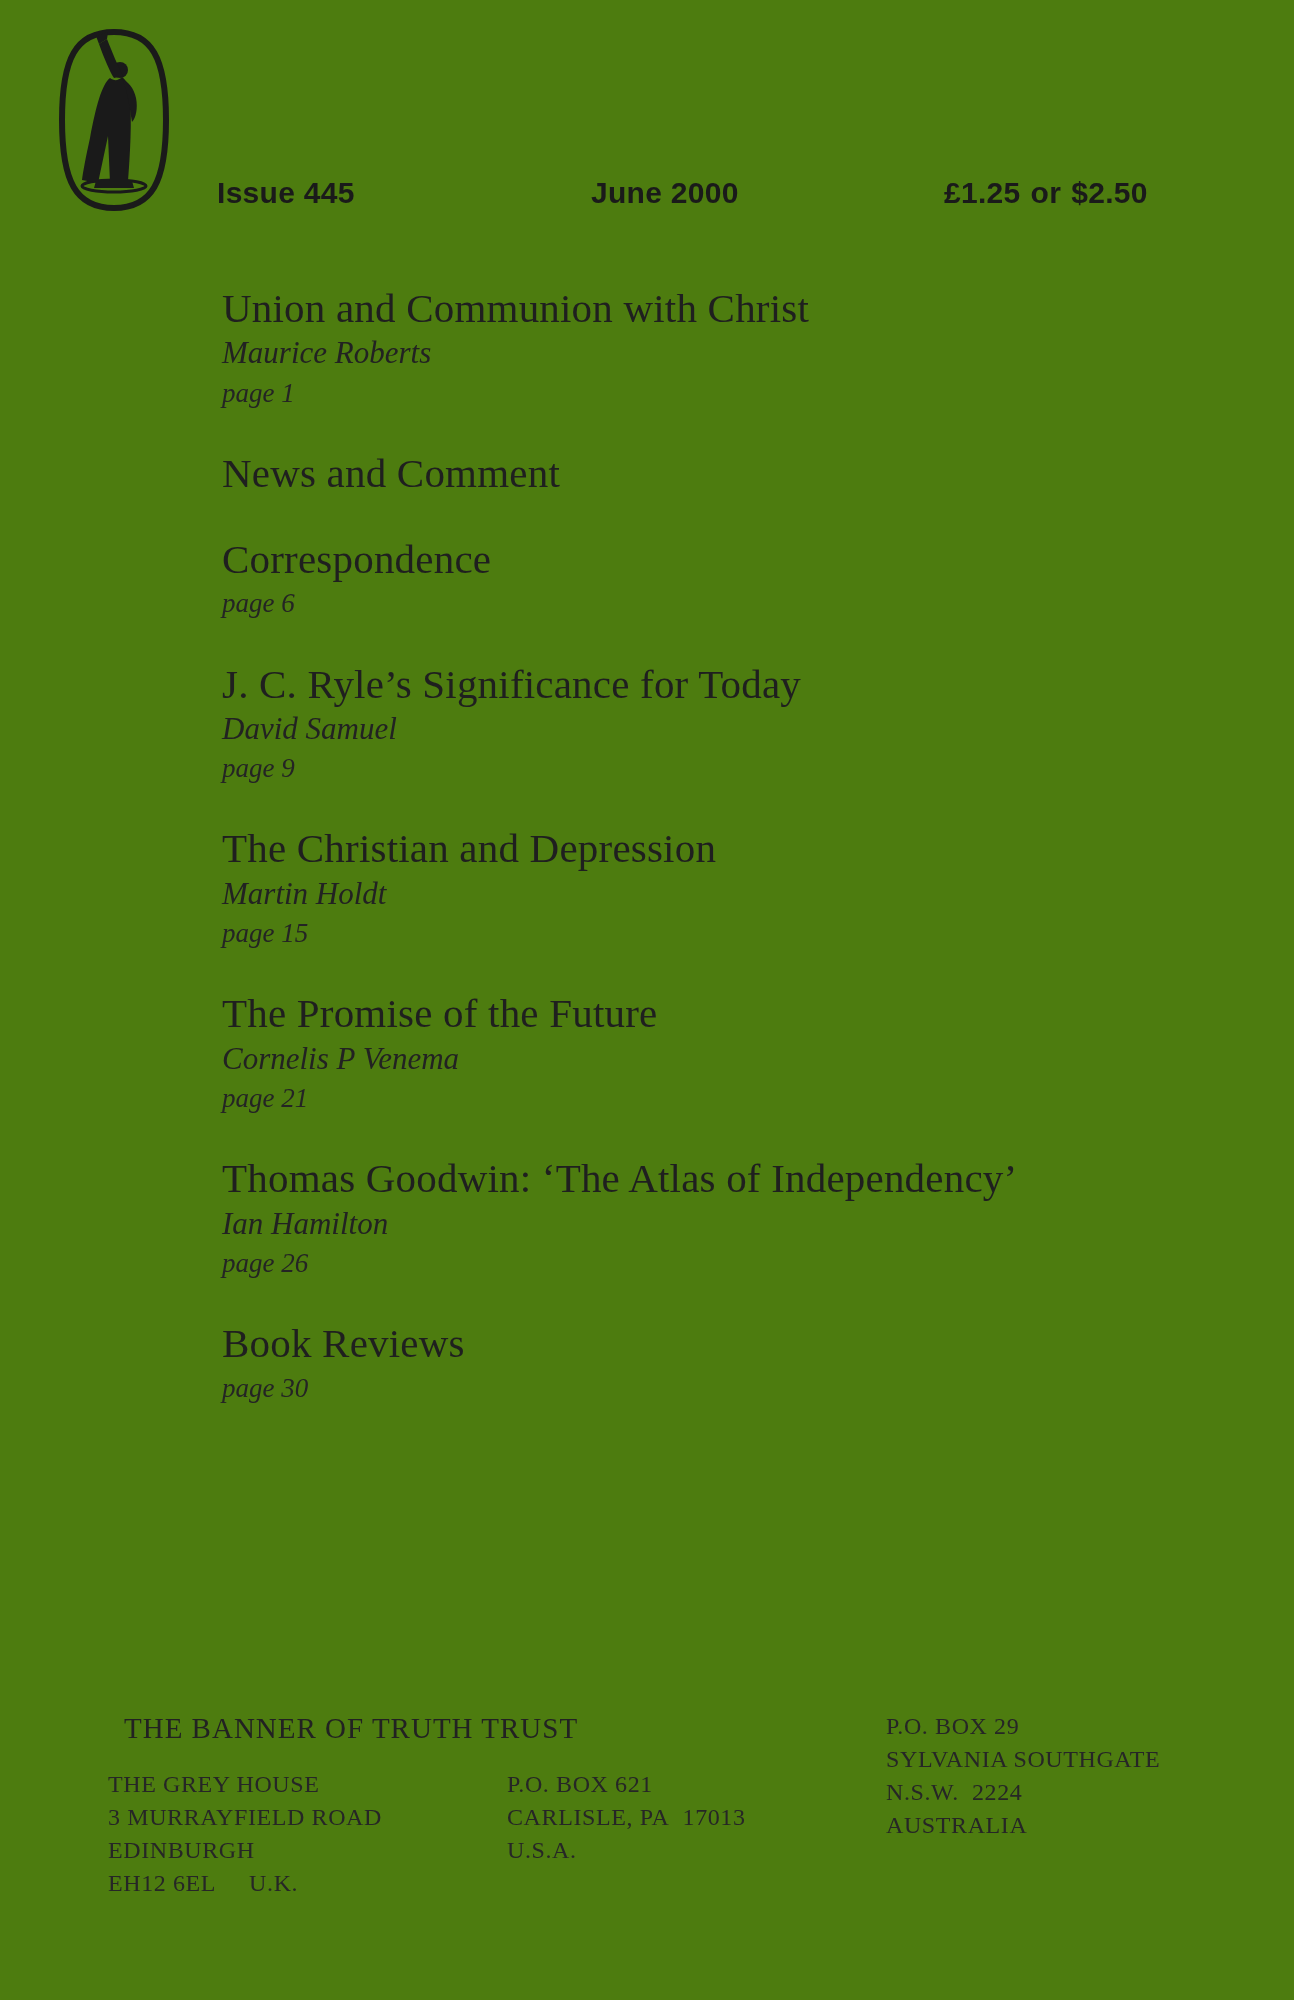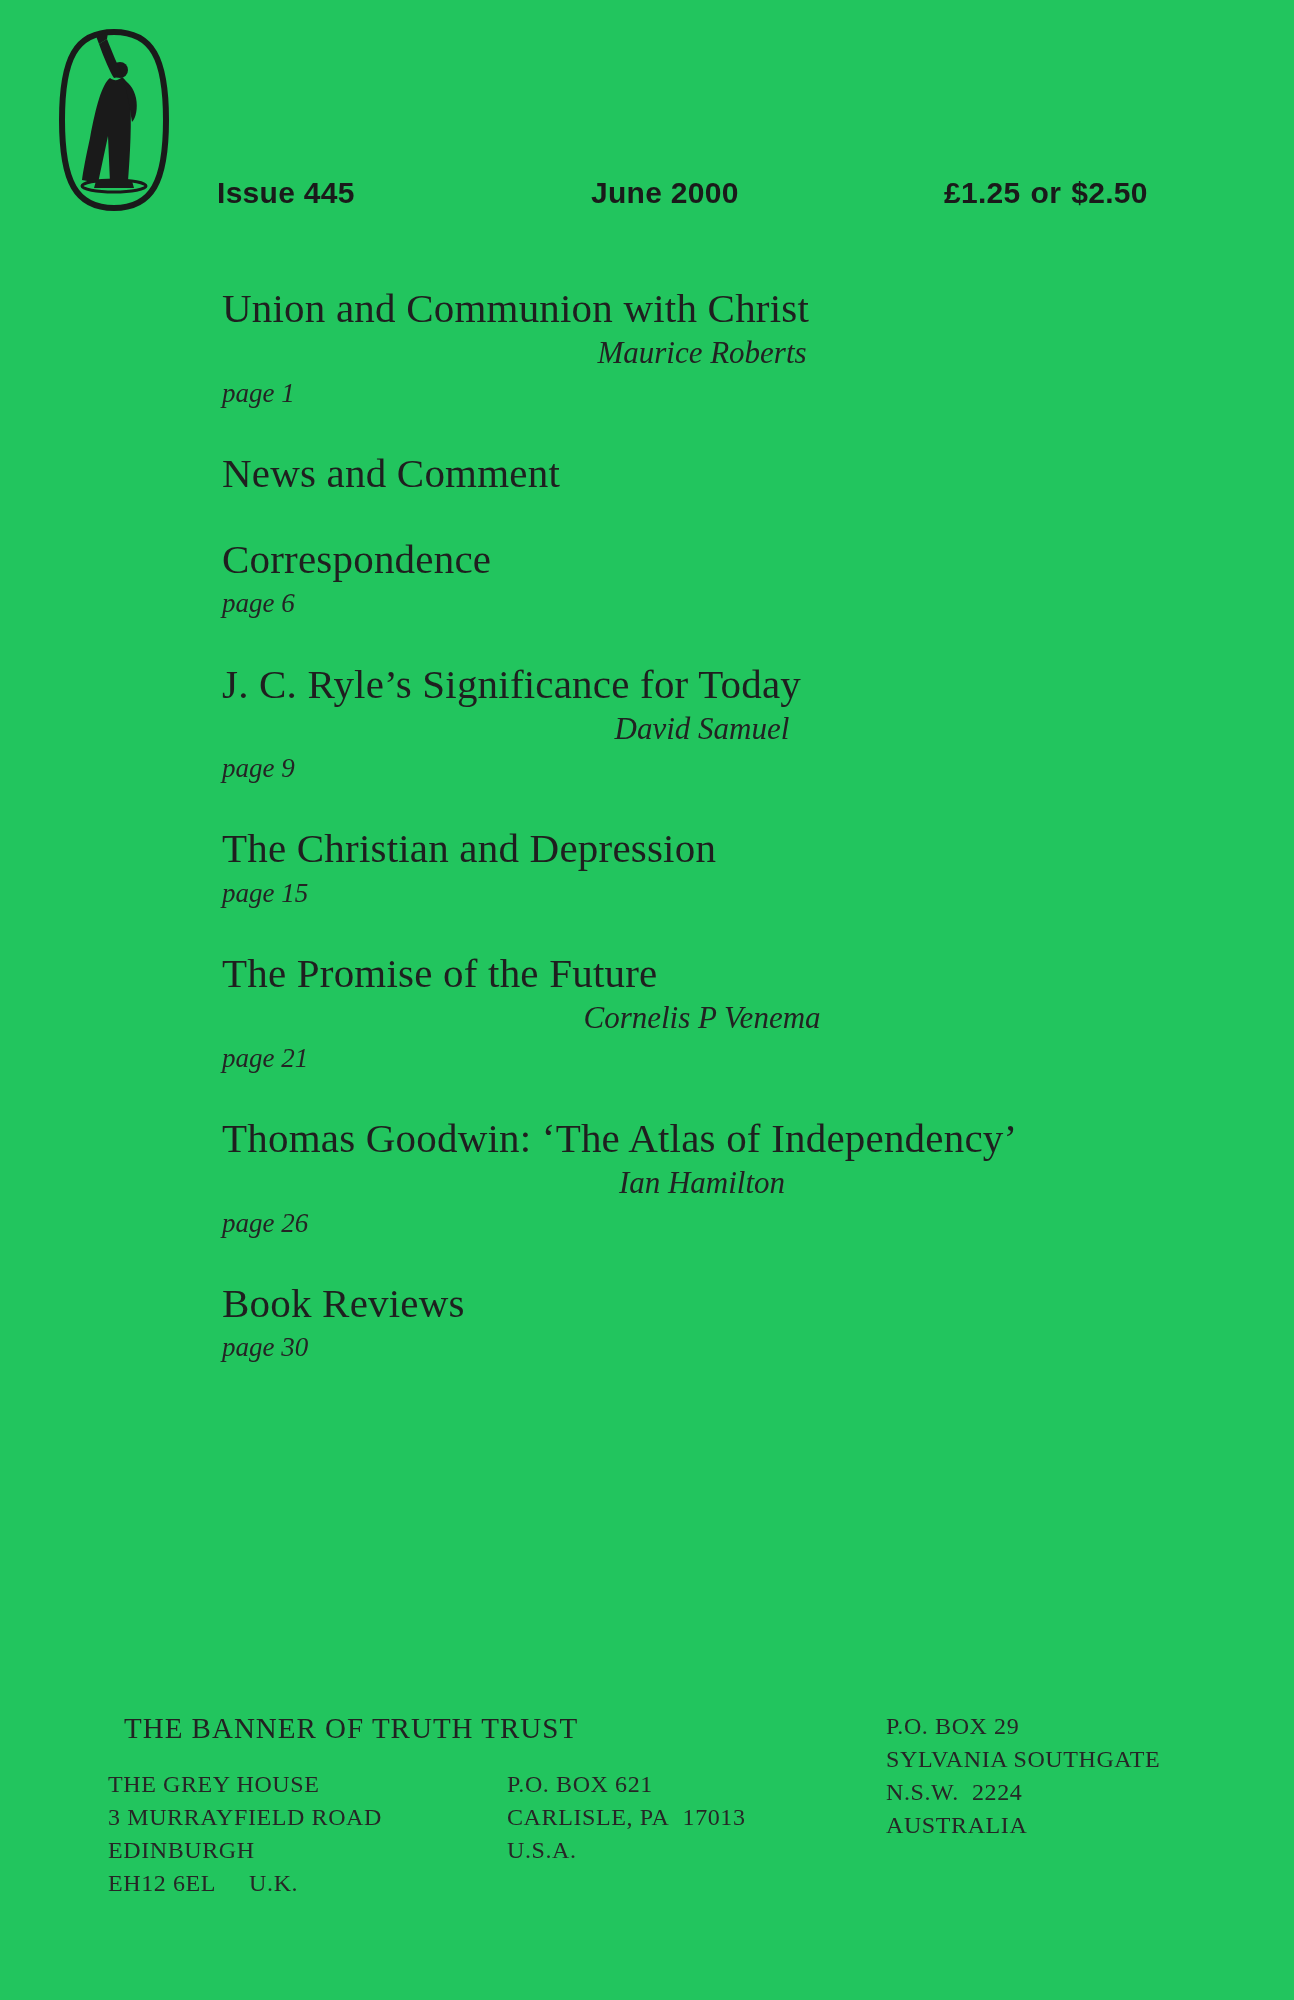--- a/index.html
+++ b/index.html
@@ -2,21 +2,21 @@
 <html><head>
 <meta charset="utf-8">
 <style>
   * { margin: 0; padding: 0; box-sizing: border-box; }
   html, body { background: #e8e8e8; }
   body { font-family: "Liberation Serif", serif; }
   .page {
     position: relative;
     width: 1294px;
     height: 2000px;
-    background: #22c55e;
+    background: #4d7c0f;
     color: #1c1c1c;
     overflow: hidden;
     margin: 0 auto;
   }
 
   
   .logo {
     position: absolute;
     left: 52px;
     top: 26px;
@@ -55,21 +55,20 @@
     color: #1f1f1f;
     letter-spacing: 0.2px;
   }
   .toc-author {
     font-family: "Liberation Serif", serif;
     font-style: italic;
     font-size: 31px;
     line-height: 1.15;
     margin-top: 5px;
     color: #222;
-    text-align: center;
   }
   .toc-page {
     font-family: "Liberation Serif", serif;
     font-style: italic;
     font-size: 27px;
     line-height: 1.15;
     margin-top: 7px;
     color: #242424;
   }
 
@@ -130,20 +129,21 @@
         <div class="toc-title">Correspondence</div>
         <div class="toc-page">page 6</div>
       </div>
       <div class="toc-entry">
         <div class="toc-title">J. C. Ryle’s Significance for Today</div>
         <div class="toc-author">David Samuel</div>
         <div class="toc-page">page 9</div>
       </div>
       <div class="toc-entry">
         <div class="toc-title">The Christian and Depression</div>
+        <div class="toc-author">Martin Holdt</div>
         <div class="toc-page">page 15</div>
       </div>
       <div class="toc-entry">
         <div class="toc-title">The Promise of the Future</div>
         <div class="toc-author">Cornelis P Venema</div>
         <div class="toc-page">page 21</div>
       </div>
       <div class="toc-entry">
         <div class="toc-title">Thomas Goodwin: ‘The Atlas of Independency’</div>
         <div class="toc-author">Ian Hamilton</div>

